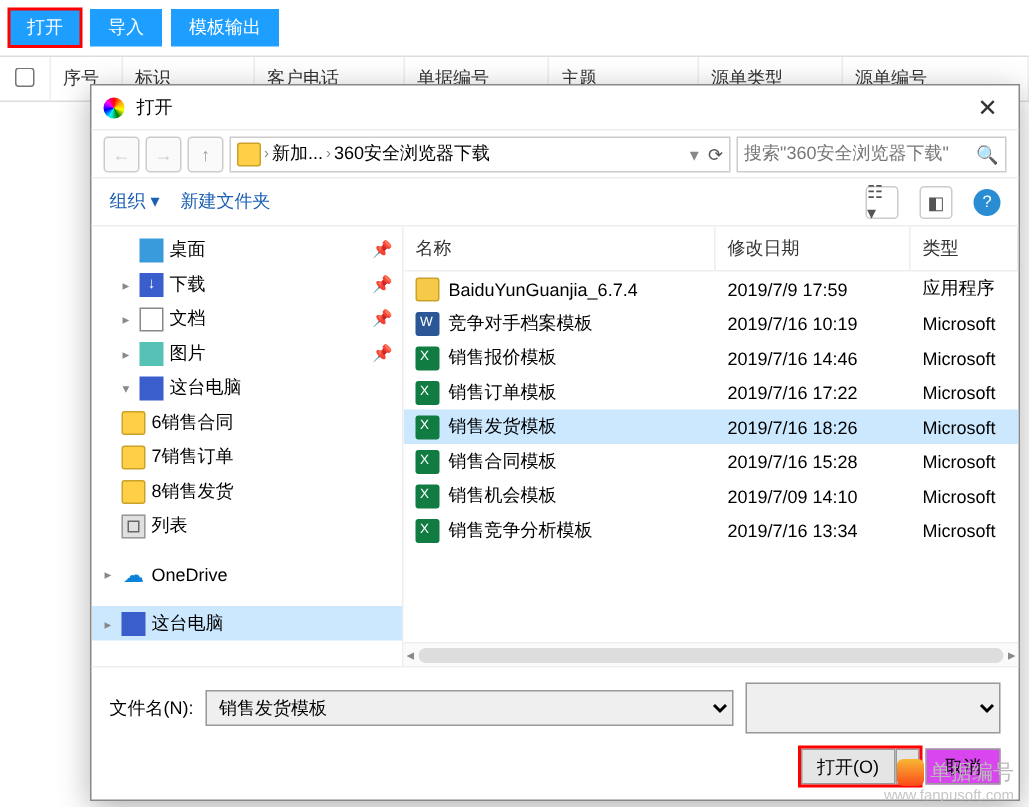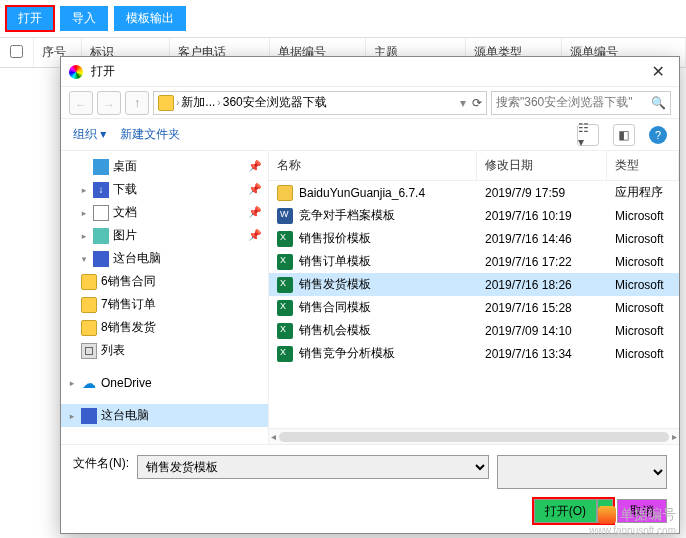--- a/index.html
+++ b/index.html
@@ -70,27 +70,27 @@
 .fi-exe { background:#f7c948;border:1px solid #c9a227;border-radius:2px; }
 .fi-doc { background:#2b5797;border-radius:2px; position:relative; }
 .fi-doc::after{content:"W";color:#fff;font-size:9px;position:absolute;left:3px;top:1px;}
 .fi-xls { background:#107c41;border-radius:2px; position:relative; }
 .fi-xls::after{content:"X";color:#fff;font-size:9px;position:absolute;left:3px;top:1px;}
 
 .hscroll { height:16px;border-top:1px solid #eee;background:#fafafa;display:flex;align-items:center;justify-content:space-between;padding:0 2px;color:#888;font-size:10px; }
 .hscroll .thumb { flex:1;height:10px;margin:0 3px;background:#ddd;border-radius:5px; }
 
 .footer { border-top:1px solid #eee; padding:10px 12px; display:flex; flex-direction:column; gap:10px; }
-.row1 { display:flex; align-items:flex-start; gap:8px; font-size:12px; }
+.row1 { display:flex; align-items:center; gap:8px; font-size:12px; }
 .row1 label { white-space:nowrap; }
 .row1 select.fname { flex:1; height:24px; border:1px solid #999; font-size:12px; padding:0 4px; }
 .row1 select.ftype { width:170px; height:24px; border:1px solid #999; font-size:12px; padding:16px 4px; }
 .row2 { display:flex; justify-content:flex-end; gap:4px; align-items:center; }
 .btnwrap { display:flex; outline:2px solid #ff0000; }
-.btnwrap button { height:24px; font-size:12px; border:1px solid #999; background:#22c55e; cursor:pointer; }
+.btnwrap button { height:24px; font-size:12px; border:1px solid #999; background:#e5e5e5; cursor:pointer; }
 .btn-open { padding: 0 10px; border-right:none; }
 .btn-dd { width:16px; }
 .btn-cancel { height:24px; padding:0 12px; font-size:12px; border:1px solid #999; background:#d946ef; cursor:pointer; }
 
 .watermark { position:absolute; right:10px; bottom:14px; font-size:14px; color:#b9b9b9; display:flex; align-items:center; gap:4px; pointer-events:none; }
 .watermark .url { font-size:10px; position:absolute; right:0; bottom:-12px; color:#c7c7c7; }
 .watermark .wm-ico { width:18px;height:18px;border-radius:4px;background:linear-gradient(#f7b733,#fc4a1a); }
 </style>
 </head>
 <body>

